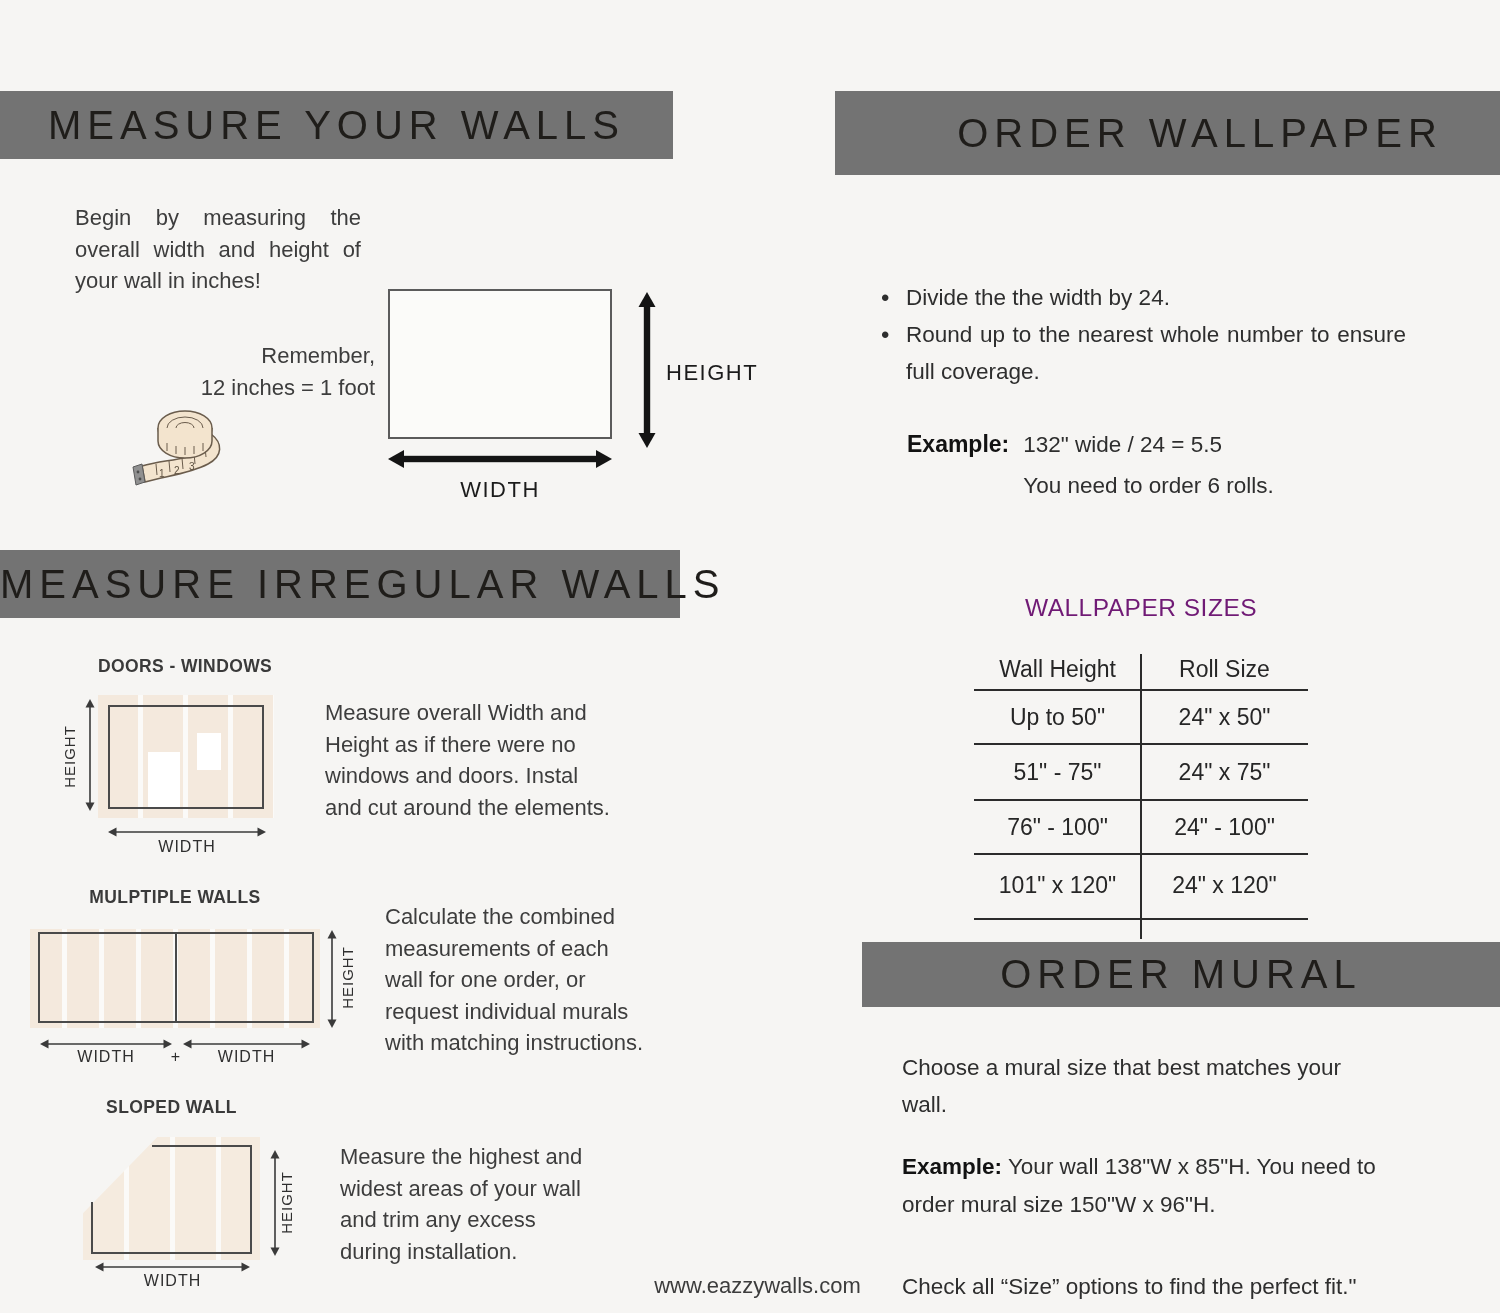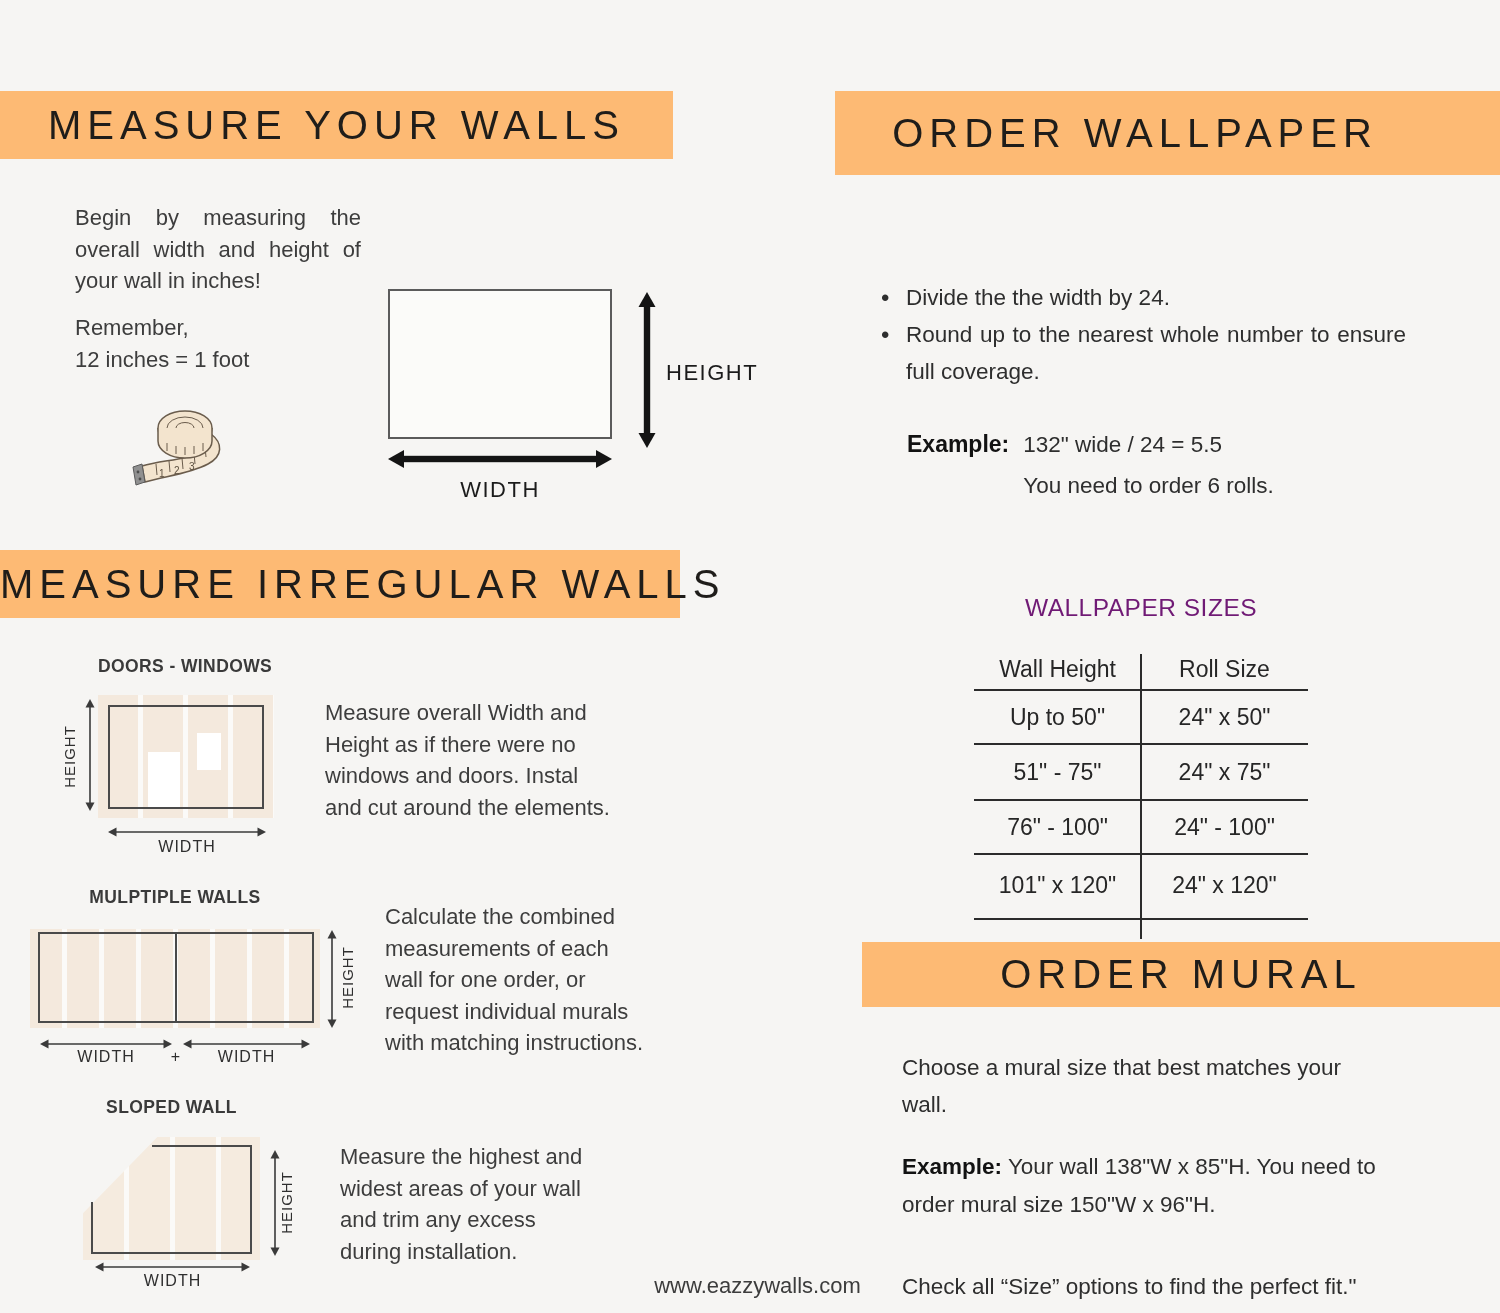--- a/index.html
+++ b/index.html
@@ -1,21 +1,21 @@
 <!DOCTYPE html>
 <html><head>
 <meta charset="utf-8">
 <style>
   html,body{margin:0;padding:0;}
   body{width:1500px;height:1313px;overflow:hidden;font-family:"Liberation Sans",sans-serif;}
   .canvas{position:relative;width:1500px;height:1313px;background:#f6f5f3;}
   .abs{position:absolute;}
 
   
-  .bar{position:absolute;background:#fdba74;display:flex;align-items:center;}
+  .bar{position:absolute;background:#737373;display:flex;align-items:center;justify-content:flex-end;}
   .bar-title{width:100%;text-align:center;font-size:40px;font-weight:400;letter-spacing:6px;color:#1f1d1a;white-space:nowrap;}
 
   
   .body-l{font-size:22px;line-height:31.5px;color:#3d3d3d;}
   .body-r{font-size:22.5px;line-height:37px;color:#2e2e2e;}
   .preline{white-space:pre-line;}
   .justify{text-align:justify;}
   .sub-label{font-size:17.5px;font-weight:700;letter-spacing:0.4px;color:#3a3a3a;}
   .step-title{font-size:22.5px;font-weight:700;color:#121212;letter-spacing:0.2px;white-space:nowrap;}
   .bold{font-weight:700;color:#121212;}
@@ -61,21 +61,21 @@
 <body>
 
 <div class="canvas">
 
   <div class="bar" style="left:0;top:91px;width:673px;height:68px;">
     <div class="bar-title">MEASURE YOUR WALLS</div>
   </div>
 
   <div class="abs body-l justify" style="left:75px;top:202px;width:286px;">Begin by measuring the overall width and height of your wall in inches!</div>
 
-  <div class="abs body-l preline" style="left:75px;top:312px;width:300px;">Remember,
+  <div class="abs body-l preline" style="left:75px;top:340px;width:300px;text-align:right;">Remember,
 12 inches = 1 foot</div>
 
   <svg class="abs" style="left:130px;top:402px;" width="118" height="96" viewBox="0 0 118 96">
     <path d="M81,32 C93,41 93,54 78,62 C59,72 35,74 15,80 L12,64 C33,58 57,58 69,50 C77,45 76,40 68,36 Z" fill="#f3e4ce" stroke="#6a5c4c" stroke-width="1.5"></path>
     <path d="M26,62 l1,11 M39,59 l1,11 M52,56 l1,11 M64,51 l1,11 M75,45 l1,10" stroke="#6a5c4c" stroke-width="1"></path>
     <path d="M12,62 L3,65 L6,83 L15,80 Z" fill="#909090" stroke="#5a5a5a" stroke-width="1"></path>
     <circle cx="8" cy="70" r="1.4" fill="#4c4c4c"></circle>
       <circle cx="10" cy="77" r="1.4" fill="#4c4c4c"></circle>
     <ellipse cx="55" cy="26" rx="27" ry="17" fill="#f3e4ce" stroke="#6a5c4c" stroke-width="1.5"></ellipse>
     <ellipse cx="55" cy="26" rx="18" ry="11" fill="none" stroke="#6a5c4c" stroke-width="1"></ellipse>

